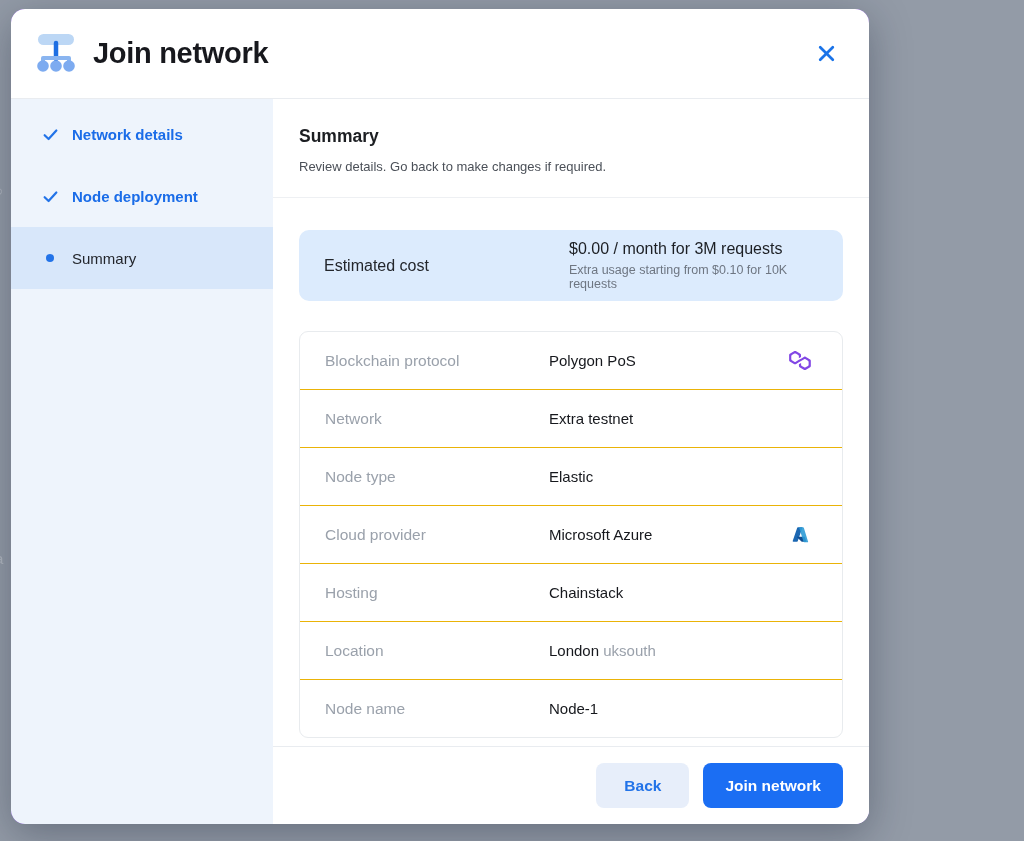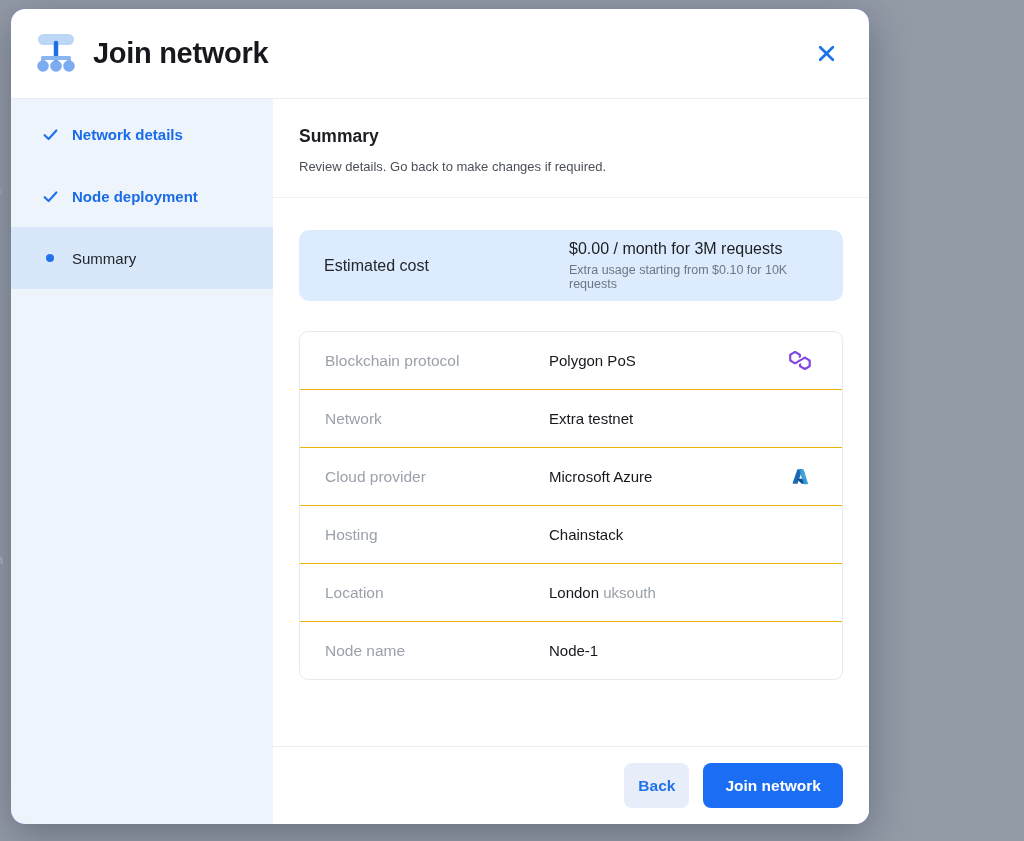--- a/index.html
+++ b/index.html
@@ -78,21 +78,21 @@
   .detail-value .secondary{color:#9aa1ab;}
   .detail-icon{margin-left:auto;width:24px;height:24px;display:flex;align-items:center;justify-content:center;}
 
   
   .modal-footer{
     flex:0 0 77px;height:77px;border-top:1px solid #e9ecf0;background:#fff;
     display:flex;align-items:center;justify-content:flex-end;gap:14px;padding:0 26px;
   }
   .btn{
     border:none;border-radius:8px;height:45px;cursor:pointer;
-    font-family:inherit;font-size:15.5px;font-weight:700;padding:0 14px;
+    font-family:inherit;font-size:15.5px;font-weight:700;padding:0 28px;
   }
   .btn-back{background:#e7eefa;color:#2273e8;}
   .btn-primary{background:#1b6ef3;color:#ffffff;padding:0 22px;}
 </style>
 </head>
 <body>
 
 <span class="backdrop-ghost" style="left:-6px;top:182px;">○</span>
 <span class="backdrop-ghost" style="left:-5px;top:550px;">a</span>
 
@@ -173,20 +173,24 @@
                   <path fill="#8247e5" d="M29 10.2c-.7-.4-1.6-.4-2.4 0L21 13.5l-3.8 2.1-5.5 3.3c-.7.4-1.6.4-2.4 0L5 16.3c-.7-.4-1.2-1.2-1.2-2.1v-5c0-.8.4-1.6 1.2-2.1l4.3-2.5c.7-.4 1.6-.4 2.4 0L16 7.2c.7.4 1.2 1.2 1.2 2.1v3.3l3.8-2.2V7c0-.8-.4-1.6-1.2-2.1l-8-4.7c-.7-.4-1.6-.4-2.4 0L1.2 5C.4 5.4 0 6.2 0 7v9.4c0 .8.4 1.6 1.2 2.1l8.1 4.7c.7.4 1.6.4 2.4 0l5.5-3.2 3.8-2.2 5.5-3.2c.7-.4 1.6-.4 2.4 0l4.3 2.5c.7.4 1.2 1.2 1.2 2.1v5c0 .8-.4 1.6-1.2 2.1L29 28.8c-.7.4-1.6.4-2.4 0l-4.3-2.5c-.7-.4-1.2-1.2-1.2-2.1V21l-3.8 2.2v3.3c0 .8.4 1.6 1.2 2.1l8.1 4.7c.7.4 1.6.4 2.4 0l8.1-4.7c.7-.4 1.2-1.2 1.2-2.1V17c0-.8-.4-1.6-1.2-2.1L29 10.2z"></path>
                 </svg>
               </span>
             </div>
 
   <div class="detail-row">
     <span class="detail-label">Network</span>
     <span class="detail-value">Extra testnet</span>
   </div>
 
+  <div class="detail-row">
+    <span class="detail-label">Node type</span>
+    <span class="detail-value">Elastic</span>
+  </div>
 
   <div class="detail-row">
     <span class="detail-label">Cloud provider</span>
     <span class="detail-value">Microsoft Azure</span>
   <span class="detail-icon">
                 <svg viewBox="0 0 96 96" width="17" height="17">
                   <path fill="#1b67b2" d="M33.3 6.5h26l-27 80.1a4.2 4.2 0 0 1-3.9 2.8H8.2a4.1 4.1 0 0 1-3.9-5.5L29.4 9.3a4.2 4.2 0 0 1 3.9-2.8z"></path>
                   <path fill="#0f4d92" d="M71.2 60.3H29.9a1.9 1.9 0 0 0-1.3 3.3l26.5 24.8a4.2 4.2 0 0 0 2.9 1.1h23.3z"></path>
                   <path fill="#2e9bd6" d="M91.1 89.5 66.7 9.4a4.1 4.1 0 0 0-3.9-2.8H36.6a4.2 4.2 0 0 1 3.9 2.8l24.4 80.1a4.2 4.2 0 0 0 4 2.8h18.3a4.1 4.1 0 0 0 3.9-5.4z" opacity=".9"></path>
                 </svg>

